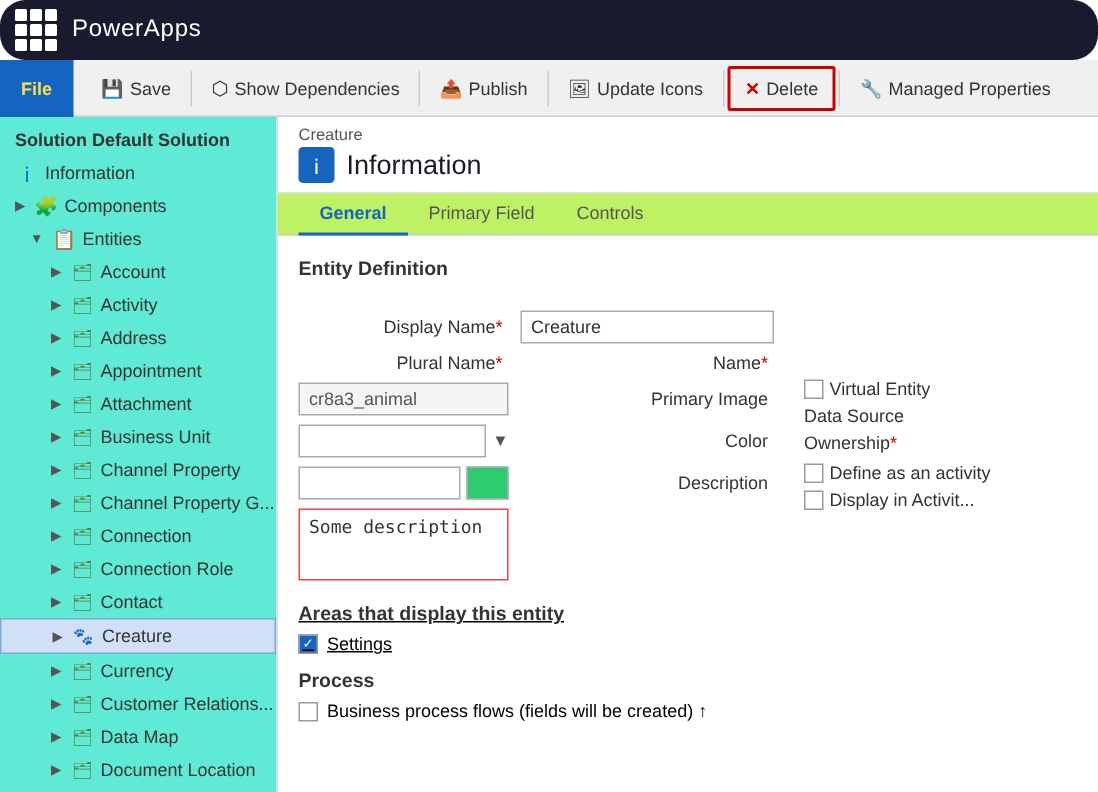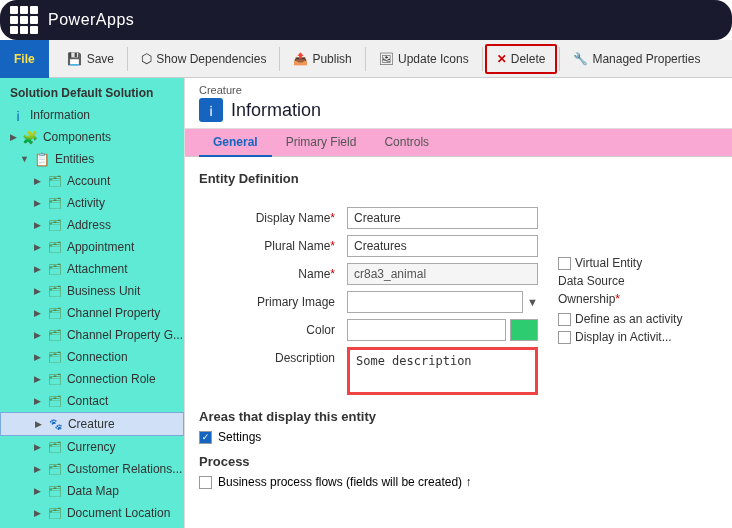--- a/index.html
+++ b/index.html
@@ -129,21 +129,21 @@
       display: flex; align-items: center; justify-content: center;
       color: #fff; font-size: 14px;
     }
     .page-title-text { font-size: 18px; font-weight: 300; color: #1a1a2e; }
 
     
     .tabs {
       display: flex;
       border-bottom: 1px solid #ccc;
       padding: 0 14px;
-      background: #f9a8d4;
+      background: #bef264;
     }
     .tab {
       padding: 6px 14px;
       cursor: pointer;
       font-size: 12px;
       color: #555;
       border-bottom: 2px solid transparent;
       margin-bottom: -1px;
     }
     .tab.active {
@@ -180,32 +180,32 @@
     
     .entity-definition-row { display: flex; gap: 20px; align-items: center; }
     .right-col { min-width: 160px; font-size: 12px; color: #333; padding-top: 2px; }
     .right-col-item { display: flex; align-items: center; gap: 4px; margin-bottom: 4px; }
     .cb { width: 13px; height: 13px; border: 1px solid #999; background: #fff; flex-shrink: 0; display: inline-block; }
     .cb.checked { background: #1565c0; }
     .cb.checked::after { content: '✓'; color: #fff; font-size: 9px; display: flex; align-items: center; justify-content: center; }
     .label-right { font-size: 12px; }
 
     .description-field {
-      border: 3px solid #ef4444;
+      border: 1px solid #ef4444;
       padding: 4px 6px;
       font-size: 12px;
       width: 100%;
       min-height: 48px;
       background: #fff;
       color: #333;
       resize: none;
     }
 
     
-    .areas-section { margin-top: 14px; }
+    .areas-section { margin-top: 14px; text-decoration: underline; }
     .areas-title { font-size: 13px; font-weight: 700; color: #333; margin-bottom: 6px; }
     .area-item { display: flex; align-items: center; gap: 6px; margin-bottom: 4px; font-size: 12px; }
 
     
     .process-section { margin-top: 10px; }
     .process-title { font-size: 13px; font-weight: 700; color: #333; margin-bottom: 6px; }
     .process-item { display: flex; align-items: center; gap: 6px; font-size: 12px; }
 
     
     .sidebar::-webkit-scrollbar { width: 8px; }
@@ -390,21 +390,20 @@
           <div class="form-grid">
 
             <div class="form-label">
               <span>Display Name</span><span class="required">*</span>
             </div>
             <input class="form-input" value="Creature" style="">
 
             <div class="form-label">
               <span>Plural Name</span><span class="required">*</span>
             </div>
-            <input class="form-input" value="Creatures" style="">
 
             <div class="form-label">
               <span>Name</span><span class="required">*</span>
             </div>
             <input class="form-input readonly" readonly="" value="cr8a3_animal" style="">
 
             <div class="form-label">Primary Image</div>
             <div class="form-input-row">
               <input class="form-input" style="flex: 1 1 0%;">
               <span style="font-size:11px;color:#555;">▼</span>

